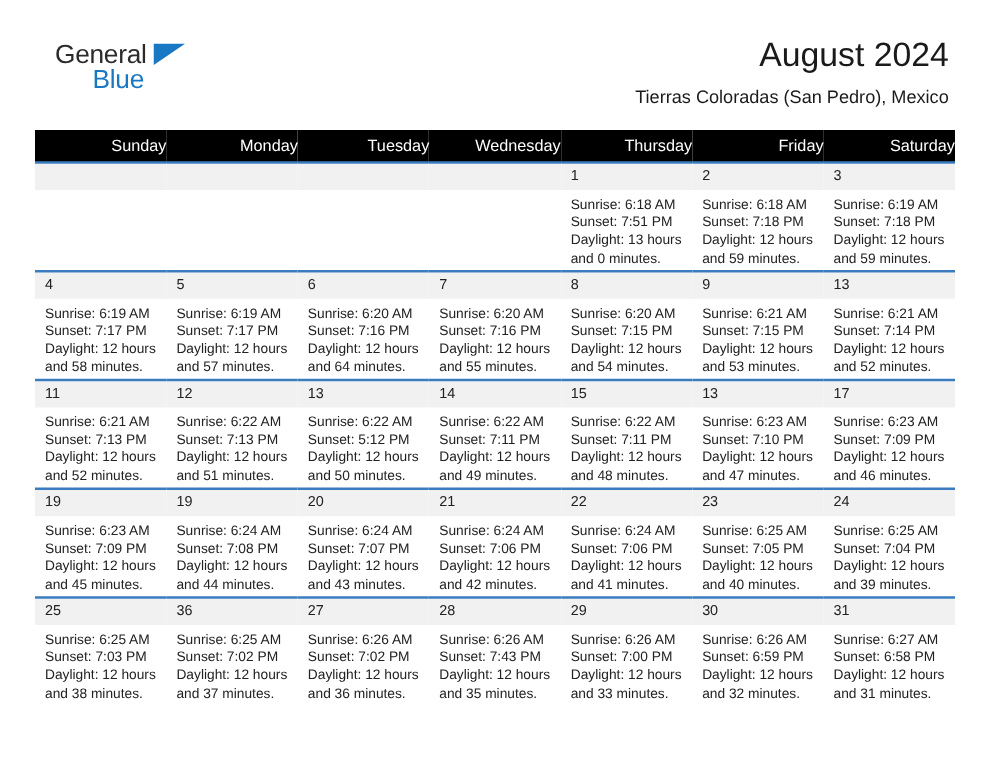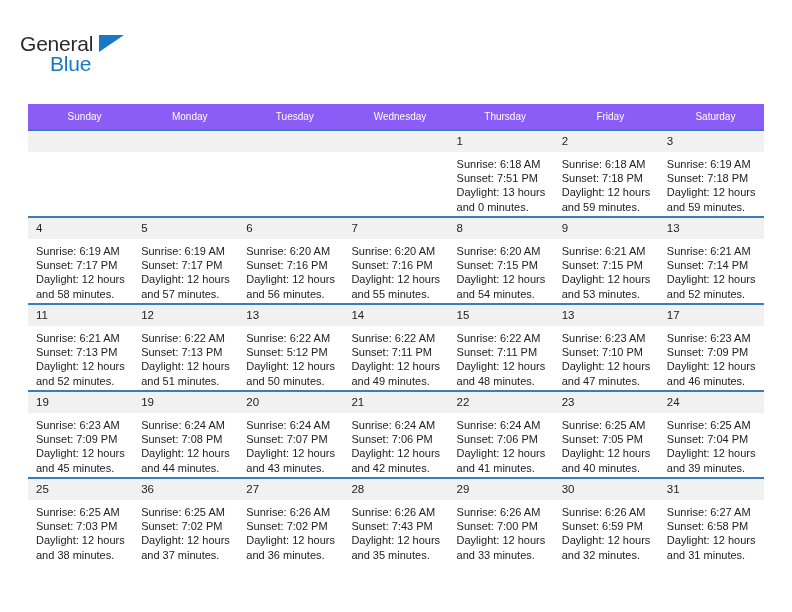--- a/index.html
+++ b/index.html
@@ -24,21 +24,21 @@
   
   .header {
     position: absolute;
     left: 0;
     top: 0;
     width: 792px;
     height: 78px;
   }
   .logo {
     position: absolute;
-    left: 20px;
+    left: 44px;
     top: 33px;
     width: 150px;
     height: 48px;
   }
   .logo-line1 {
     position: absolute;
     left: 0;
     top: 0;
     font-size: 21px;
     color: #2b2b2b;
@@ -89,25 +89,25 @@
   
   .calendar {
     position: absolute;
     left: 28px;
     top: 104px;
     width: 736px;
     border-collapse: collapse;
     table-layout: fixed;
   }
   .calendar th {
-    background: #8b5cf6;
+    background: #000000;
     color: #ffffff;
     font-weight: normal;
-    font-size: 10px;
-    text-align: center;
+    font-size: 13px;
+    text-align: right;
     padding: 6px 0 6px 8px;
     height: 12px;
     line-height: 13px;
   }
   .calendar td {
     vertical-align: top;
     padding: 0;
     border-top: 2px solid #3a7cbe;
     height: 85px;
   }
@@ -139,20 +139,22 @@
 
   <div class="header">
 
     <div class="logo">
       <span class="logo-line1">General</span>
       <span class="logo-tri"></span>
       <span class="logo-line2">Blue</span>
     </div>
 
     <div class="title-block">
+      <div class="cal-title">August 2024</div>
+      <div class="cal-subtitle">Tierras Coloradas (San Pedro), Mexico</div>
     </div>
 
   </div>
 
   <table class="calendar">
     <thead>
       <tr>
         <th>Sunday</th>
         <th>Monday</th>
         <th>Tuesday</th>
@@ -248,21 +250,21 @@
             <div>Daylight: 12 hours</div>
             <div>and 57 minutes.</div>
           </div>
         </td>
         <td>
           <div class="daynum">6</div>
           <div class="details">
             <div>Sunrise: 6:20 AM</div>
             <div>Sunset: 7:16 PM</div>
             <div>Daylight: 12 hours</div>
-            <div>and 56 minutes.</div>
+            <div>and 64 minutes.</div>
           </div>
         </td>
         <td>
           <div class="daynum">7</div>
           <div class="details">
             <div>Sunrise: 6:20 AM</div>
             <div>Sunset: 7:16 PM</div>
             <div>Daylight: 12 hours</div>
             <div>and 55 minutes.</div>
           </div>

